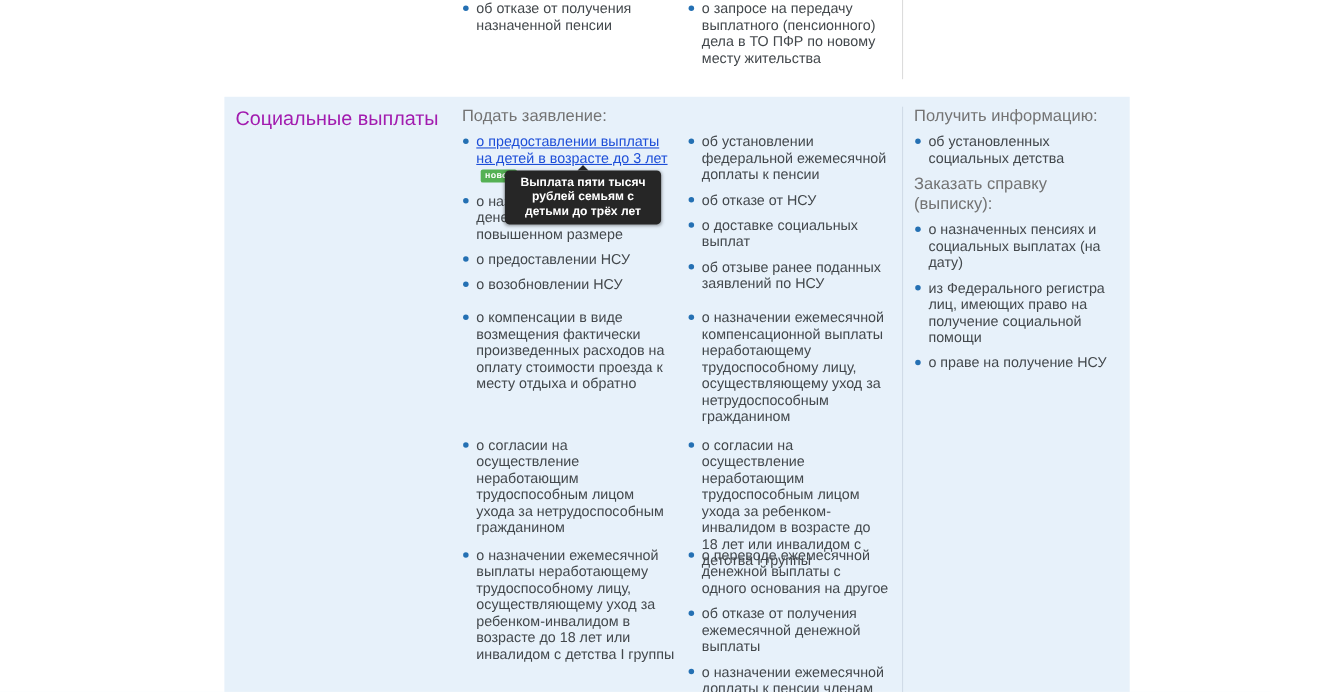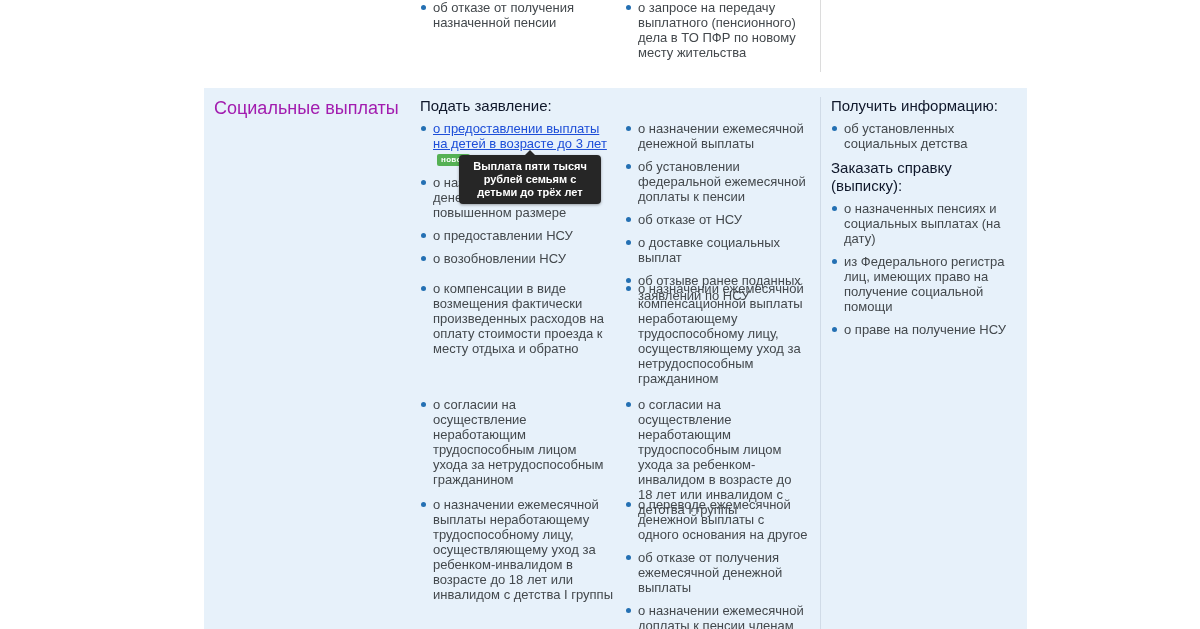--- a/index.html
+++ b/index.html
@@ -42,21 +42,21 @@
   .panel-title-col{width:216px;box-sizing:border-box;padding-left:10px;flex:none;}
   .panel-title{
     font-size:18px;line-height:22px;color:#a21caf;margin:0;font-weight:normal;
   }
   .cols{
     flex:none;display:grid;
     grid-template-columns:205px 195px 207px;
     grid-template-rows:24px 160px 116px 100px auto;
   }
   .col-header{
-    font-size:15px;line-height:18px;color:#0f172a;font-weight:normal;margin:0;
+    font-size:15px;line-height:18px;color:#737373;font-weight:normal;margin:0;
   }
   .c1h{grid-column:1;grid-row:1;}
   .c1g1{grid-column:1;grid-row:2;}
   .c1g2{grid-column:1;grid-row:3;}
   .c1g3{grid-column:1;grid-row:4;}
   .c1g4{grid-column:1;grid-row:5;}
   .c2g1{grid-column:2;grid-row:2;}
   .c2g2{grid-column:2;grid-row:3;}
   .c2g3{grid-column:2;grid-row:4;}
   .c2g4{grid-column:2;grid-row:5;}
@@ -127,21 +127,20 @@
         </ul>
       </div>
     <div class="col1-cell c1g4">
         <ul class="blist">
           <li><span>о назначении ежемесячной выплаты неработающему трудоспособному лицу, осуществляющему уход за ребенком-инвалидом в возрасте до 18 лет или инвалидом с детства I группы</span></li>
         </ul>
       </div>
 
     <div class="col2-cell c2g1">
         <ul class="blist">
-          <li><span>о назначении ежемесячной денежной выплаты</span></li>
           <li><span>об установлении федеральной ежемесячной доплаты к пенсии</span></li>
           <li><span>об отказе от НСУ</span></li>
           <li><span>о доставке социальных выплат</span></li>
           <li><span>об отзыве ранее поданных заявлений по НСУ</span></li>
         </ul>
       </div>
     <div class="col2-cell c2g2">
         <ul class="blist">
           <li><span>о назначении ежемесячной компенсационной выплаты неработающему трудоспособному лицу, осуществляющему уход за нетрудоспособным гражданином</span></li>
         </ul>

